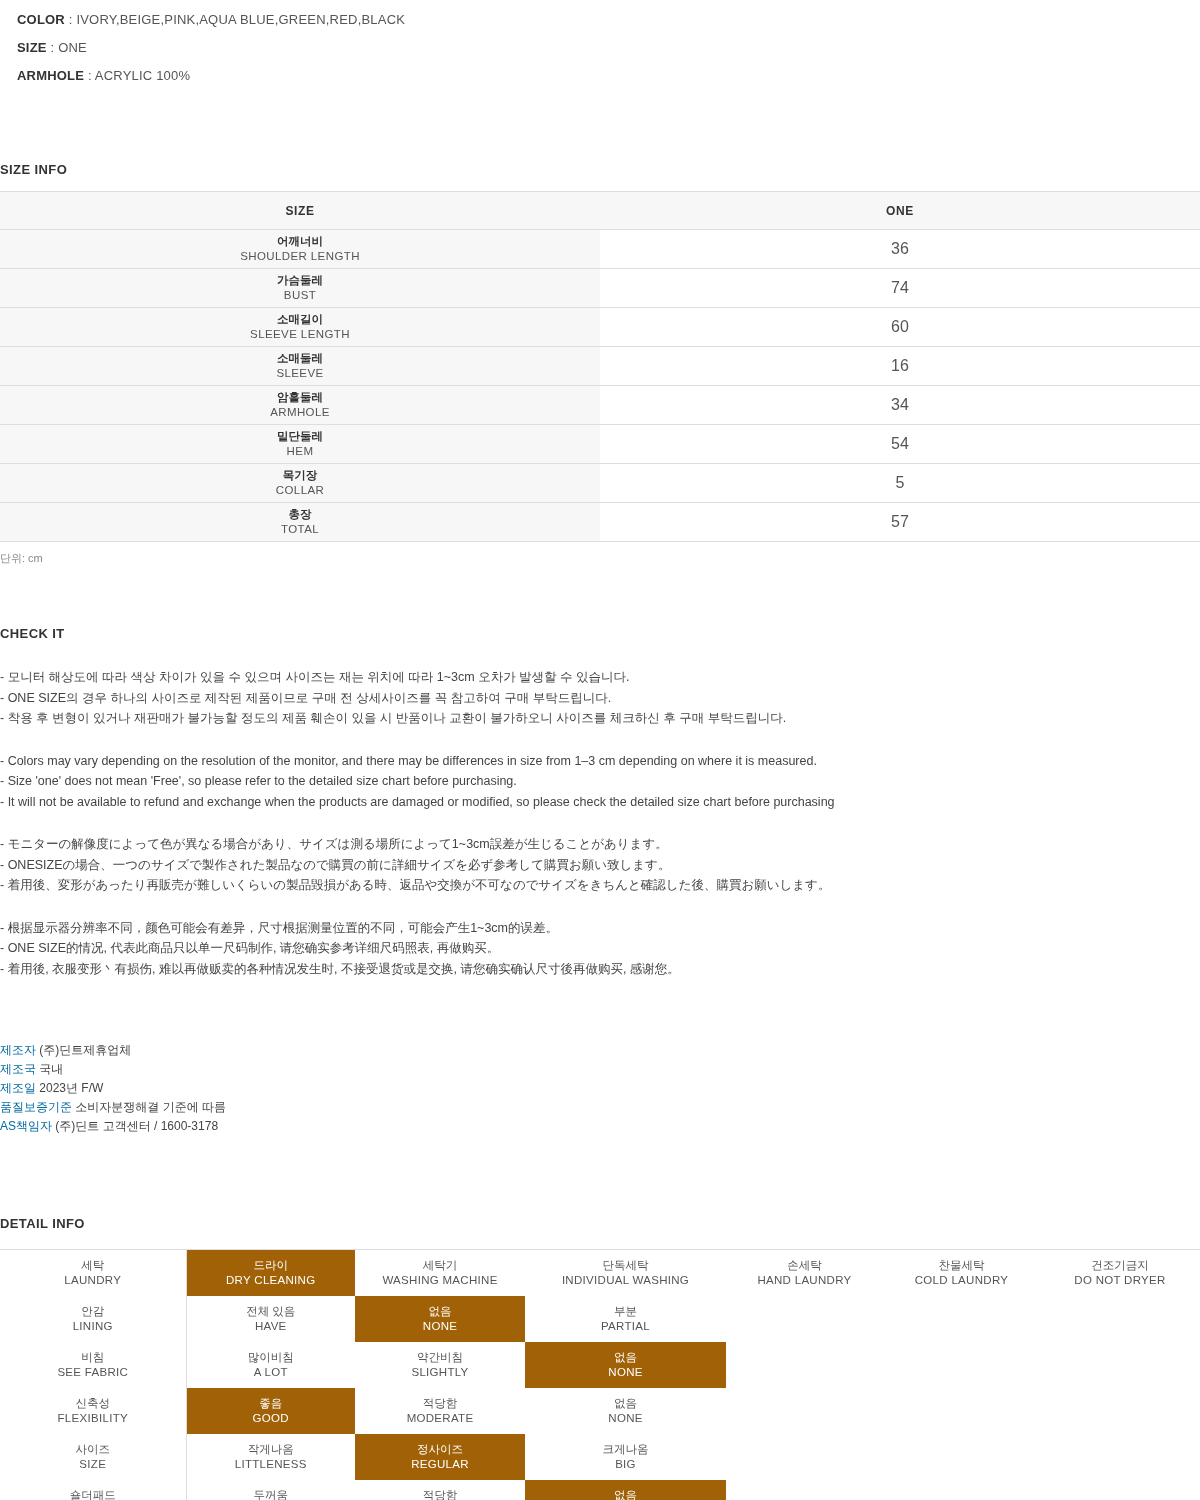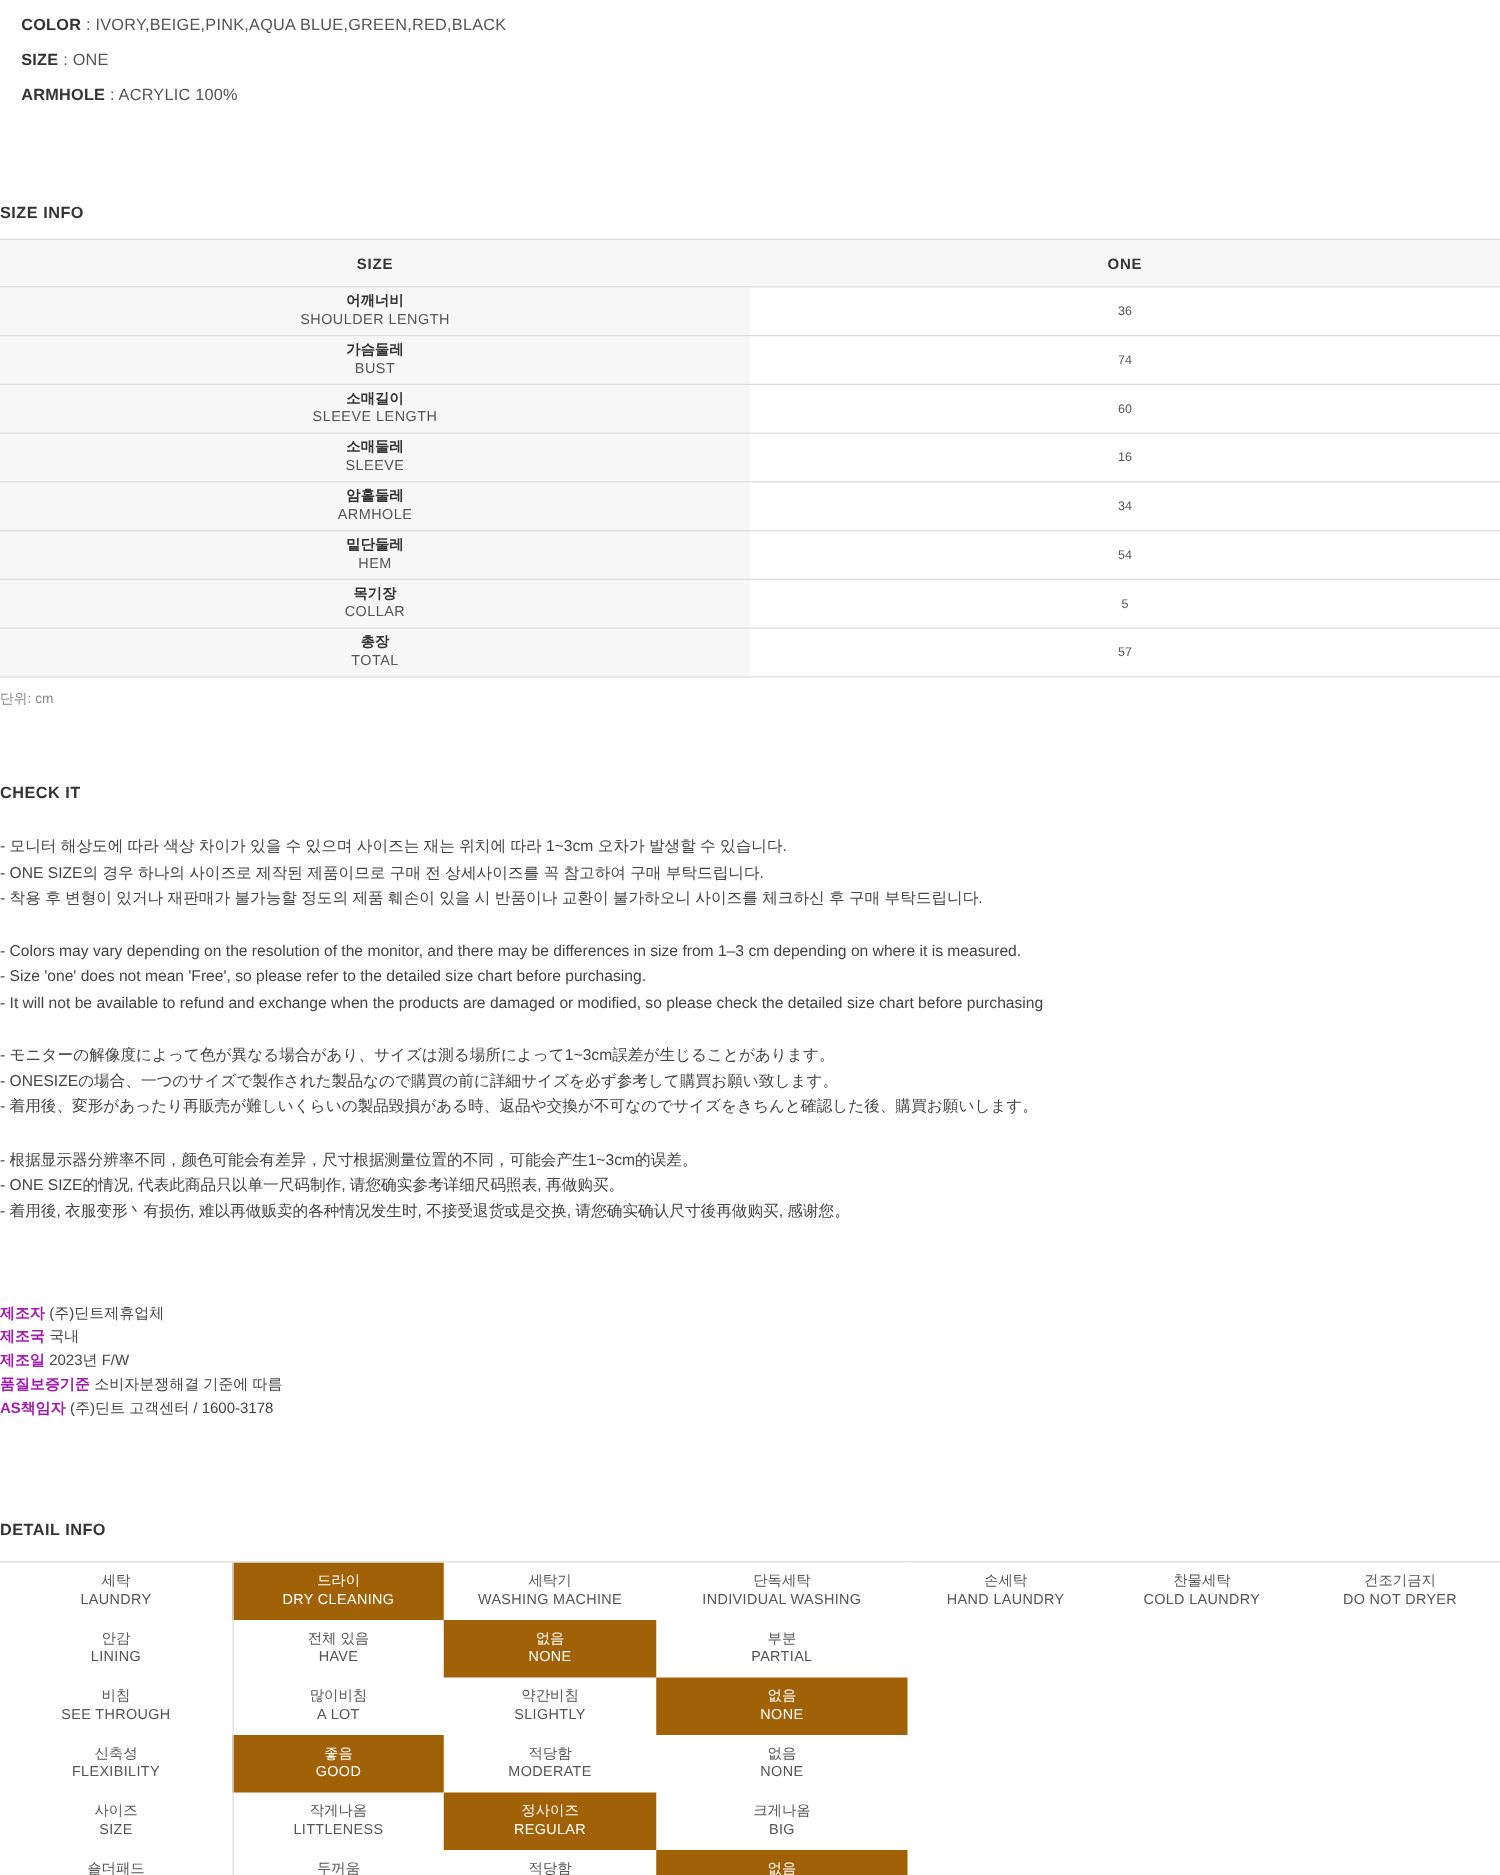--- a/index.html
+++ b/index.html
@@ -57,21 +57,21 @@
     background: #f7f7f7;
     height: 38px;
     font-size: 11.5px;
     color: #444444;
     line-height: 15px;
     padding: 4px 0;
   }
   table.size-table tbody td.name .kr { font-weight: bold; display: block; color: #333; }
   table.size-table tbody td.name .en { display: block; color: #555; letter-spacing: 0.4px; }
   table.size-table tbody td.val {
-    font-size: 10px;
+    font-size: 16px;
     color: #555555;
   }
   .unit-note {
     text-align: left;
     font-size: 11px;
     color: #888888;
     margin-top: 9px;
   }
 
   
@@ -83,21 +83,21 @@
   }
   .check-line.jp, .check-line.cn { font-size: 12.5px; }
 
   
   .maker-block { margin-top: 62px; }
   .maker-line {
     font-size: 12px;
     line-height: 19px;
     color: #444444;
   }
-  .maker-line .lbl { font-weight: bold; color: #a21caf; }
+  .maker-line .lbl { font-weight: normal; color: #0369a1; }
 
   
   table.detail-table {
     width: 1200px;
     border-collapse: collapse;
     table-layout: fixed;
   }
   table.detail-table td {
     text-align: center;
     vertical-align: middle;
@@ -309,21 +309,21 @@
           <span class="en">PARTIAL</span>
         </td>
         <td class="empty"></td>
         <td class="empty"></td>
         <td class="empty"></td>
       </tr>
 
       <tr>
         <td class="rowhead">
           <span class="kr">비침</span>
-          <span class="en">SEE THROUGH</span>
+          <span class="en">SEE FABRIC</span>
         </td>
         <td class="opt">
           <span class="kr">많이비침</span>
           <span class="en">A LOT</span>
         </td>
         <td class="opt">
           <span class="kr">약간비침</span>
           <span class="en">SLIGHTLY</span>
         </td>
         <td class="opt sel">

